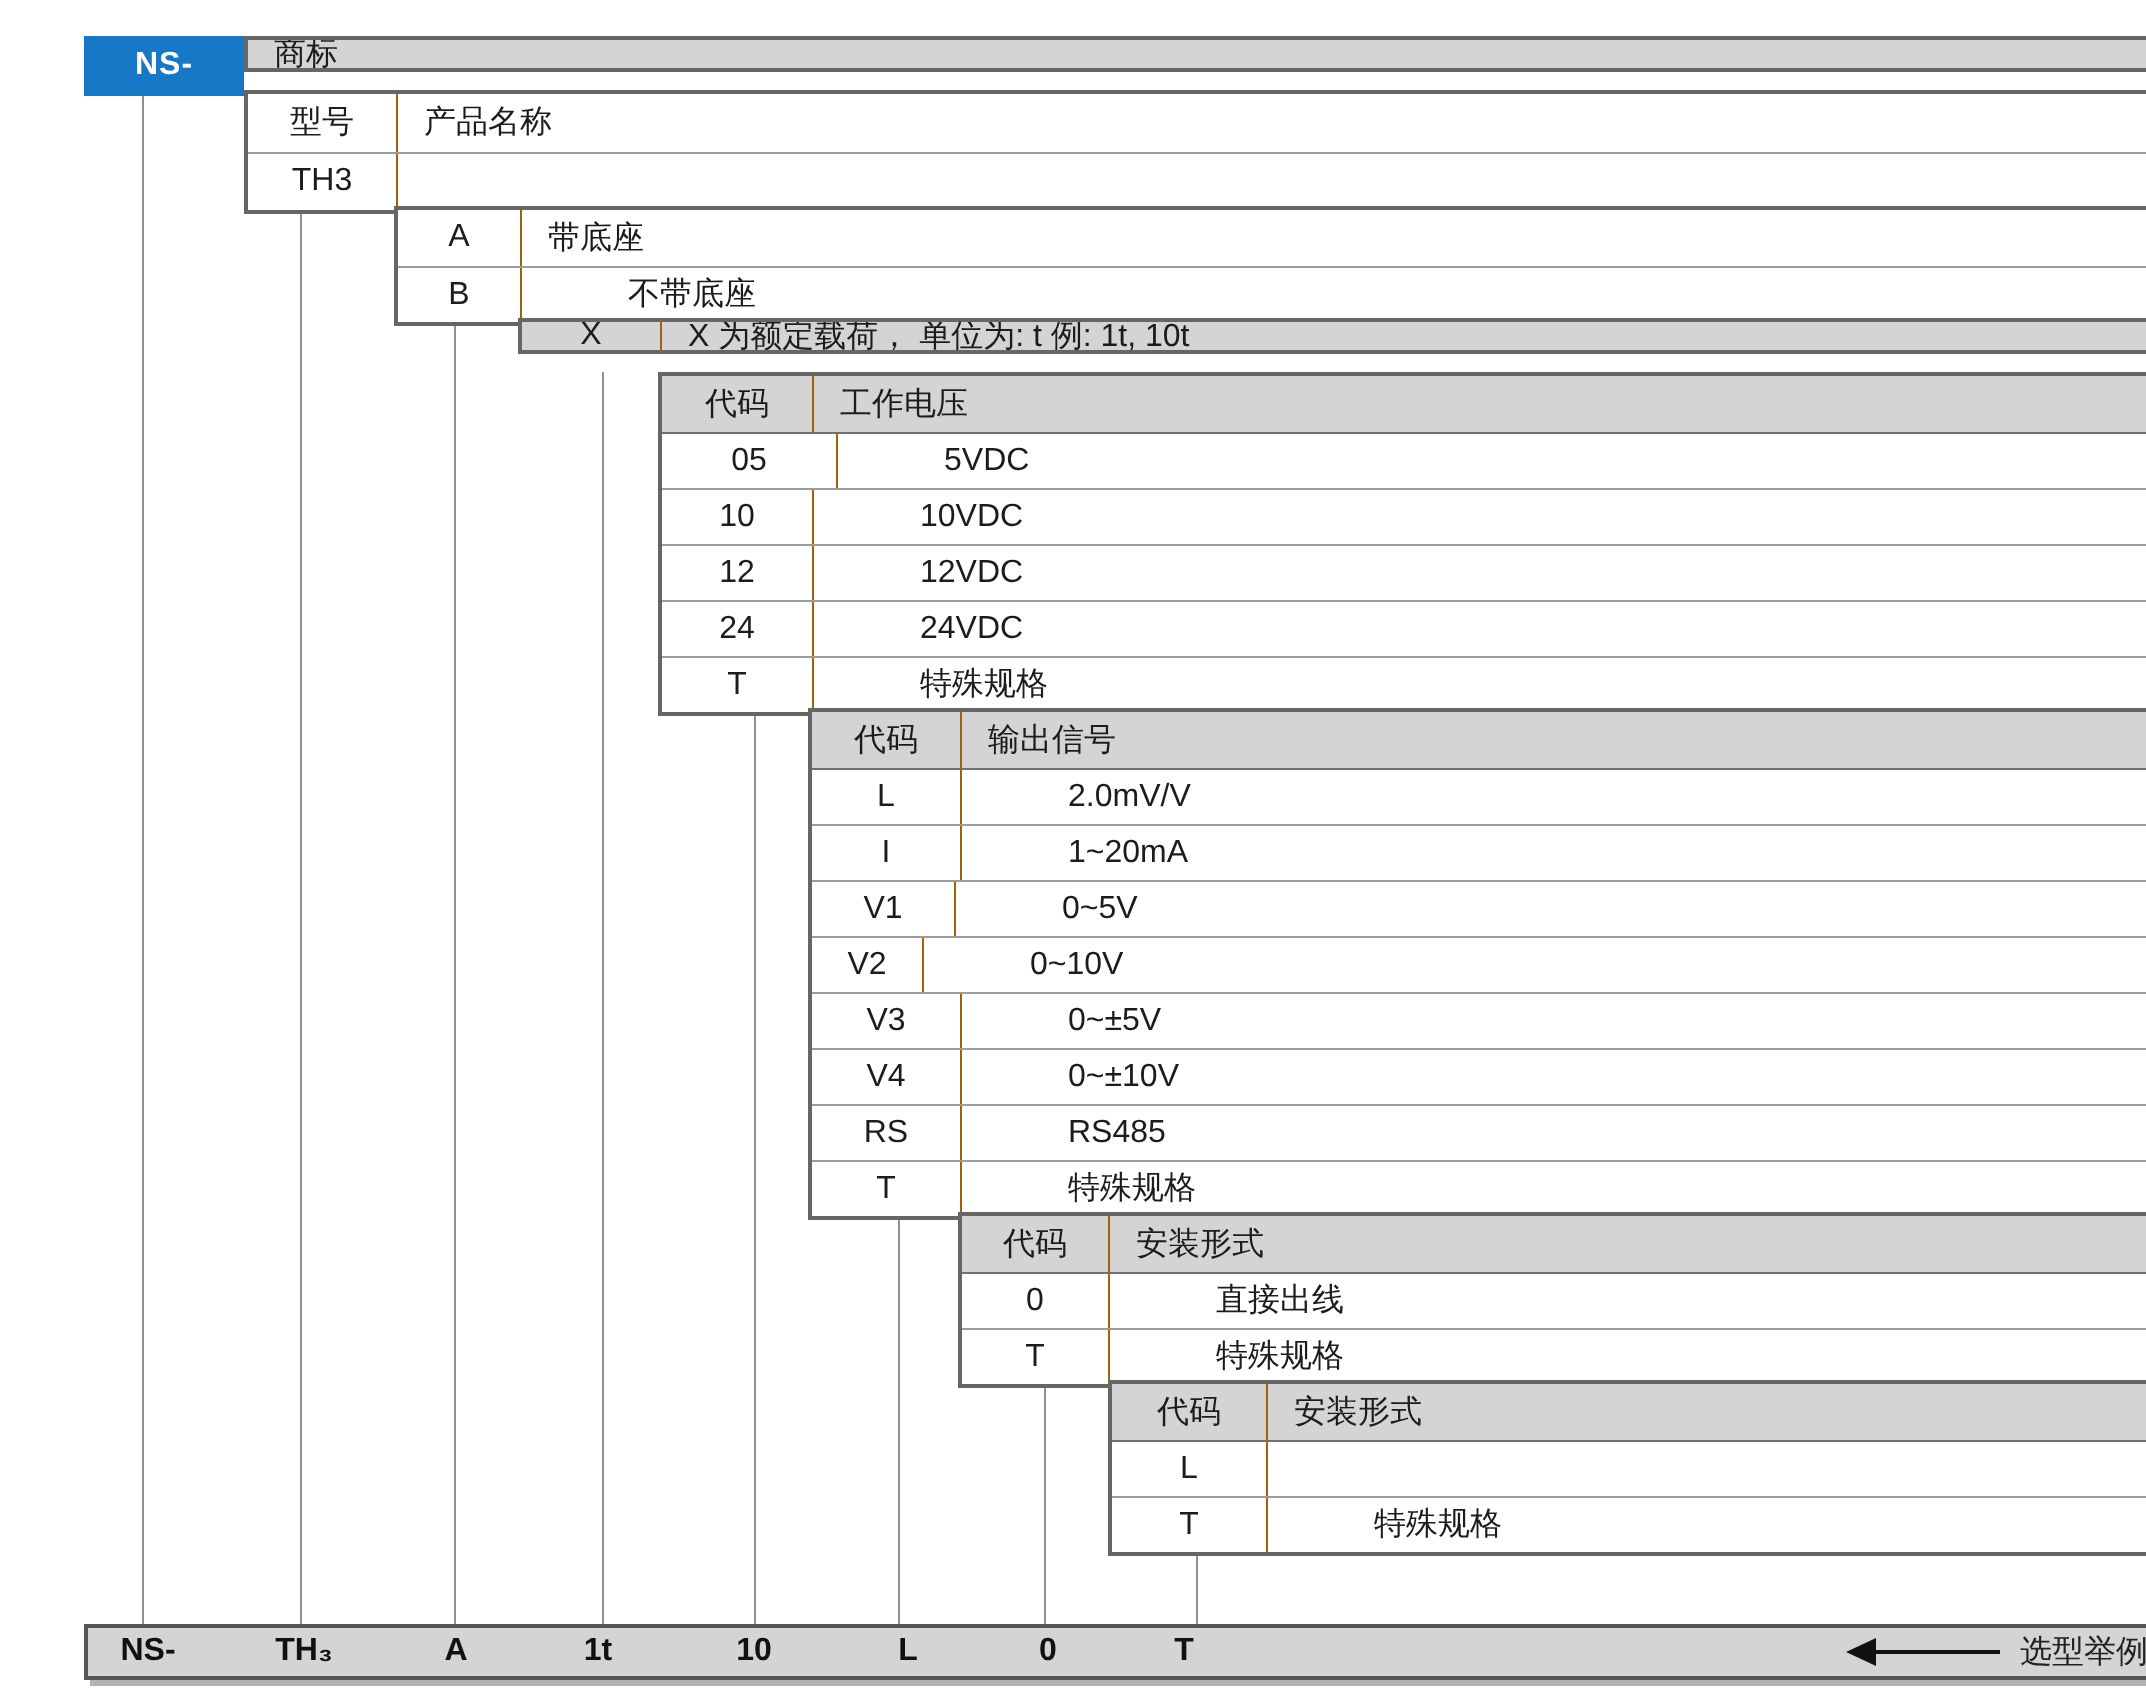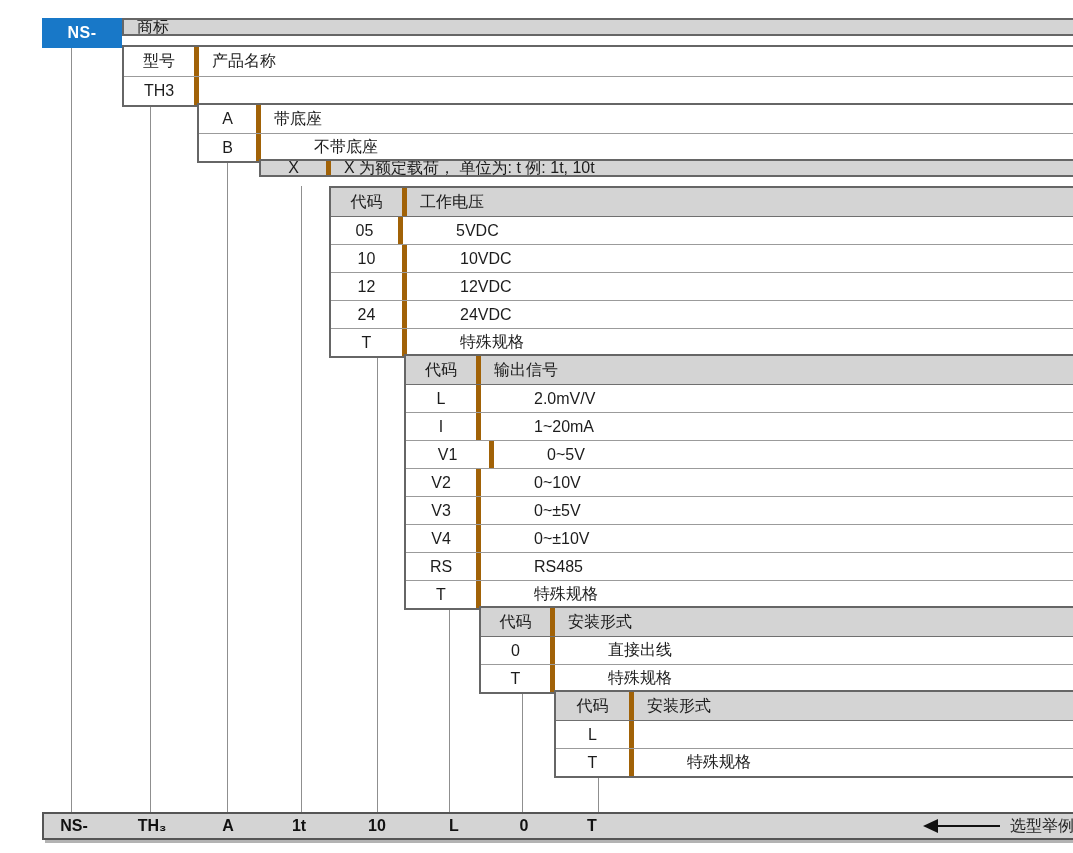--- a/index.html
+++ b/index.html
@@ -53,21 +53,21 @@
   .cell {
     display: flex;
     align-items: center;
     box-sizing: border-box;
     font-size: 16px;
     white-space: nowrap;
     overflow: hidden;
   }
   .cell.label {
     justify-content: center;
-    border-right: 5px solid #a16207;
+    border-right: 1px solid #a16207;
     flex: none;
   }
   .cell.desc {
     flex: 1;
     padding-left: 13px;
   }
   
   .example-bar {
     position: absolute;
     left: 13px; top: 812px;
@@ -159,21 +159,21 @@
       <div class="cell desc">X 为额定载荷， 单位为: t 例: 1t, 10t</div>
     </div>
   </div>
 
   <div class="block" style="left:300px; top:186px; width:758px">
     <div class="row header">
       <div class="cell label" style="width:76px">代码</div>
       <div class="cell desc">工作电压</div>
     </div>
     <div class="row">
-      <div class="cell label" style="width:72px">05</div>
+      <div class="cell label" style="width:88px">05</div>
       <div class="cell desc">5VDC</div>
     </div>
     <div class="row">
       <div class="cell label" style="width:76px">10</div>
       <div class="cell desc">10VDC</div>
     </div>
     <div class="row">
       <div class="cell label" style="width:76px">12</div>
       <div class="cell desc">12VDC</div>
     </div>
@@ -194,25 +194,25 @@
     </div>
     <div class="row">
       <div class="cell label" style="width:75px">L</div>
       <div class="cell desc">2.0mV/V</div>
     </div>
     <div class="row">
       <div class="cell label" style="width:75px">I</div>
       <div class="cell desc">1~20mA</div>
     </div>
     <div class="row">
-      <div class="cell label" style="width:88px">V1</div>
+      <div class="cell label" style="width:72px">V1</div>
       <div class="cell desc">0~5V</div>
     </div>
     <div class="row">
-      <div class="cell label" style="width:75px">V2</div>
+      <div class="cell label" style="width:56px">V2</div>
       <div class="cell desc">0~10V</div>
     </div>
     <div class="row">
       <div class="cell label" style="width:75px">V3</div>
       <div class="cell desc">0~±5V</div>
     </div>
     <div class="row">
       <div class="cell label" style="width:75px">V4</div>
       <div class="cell desc">0~±10V</div>
     </div>

